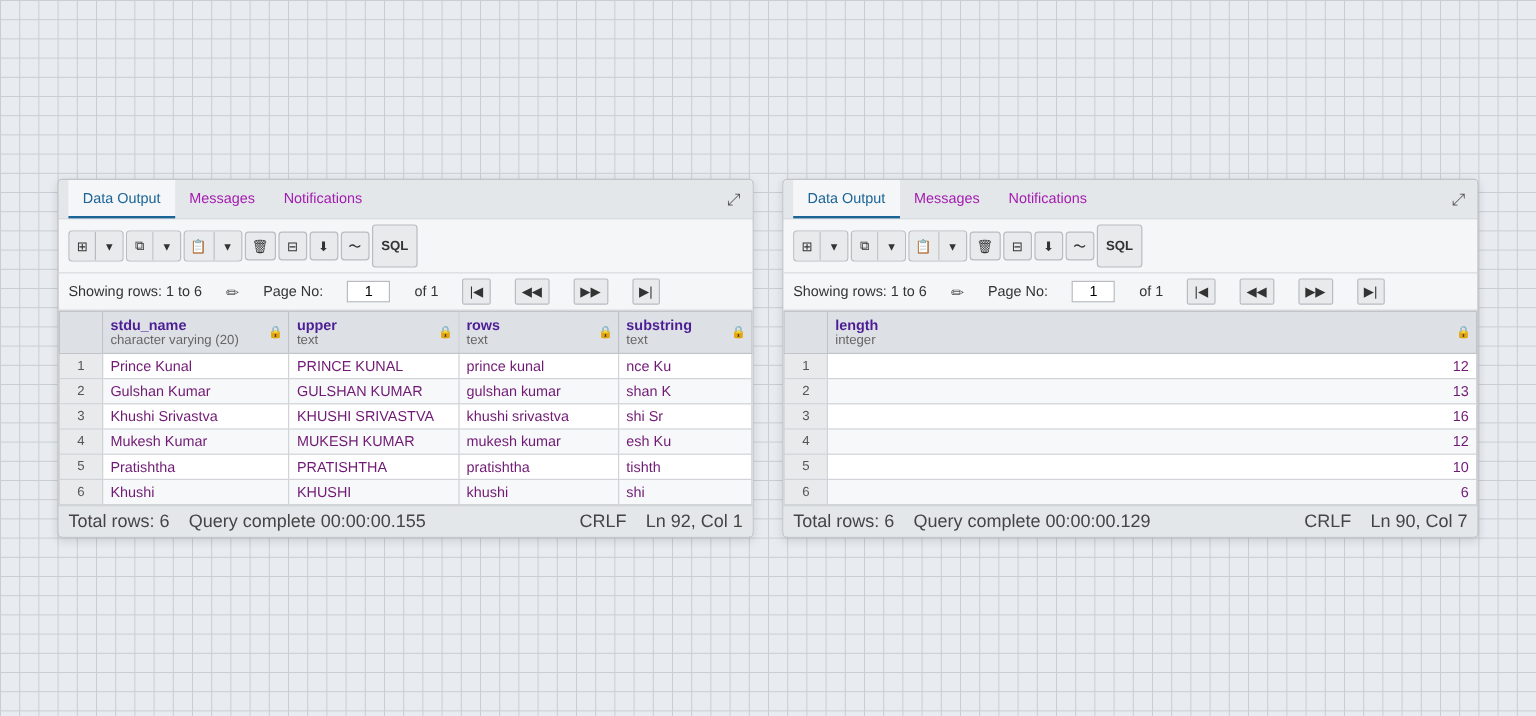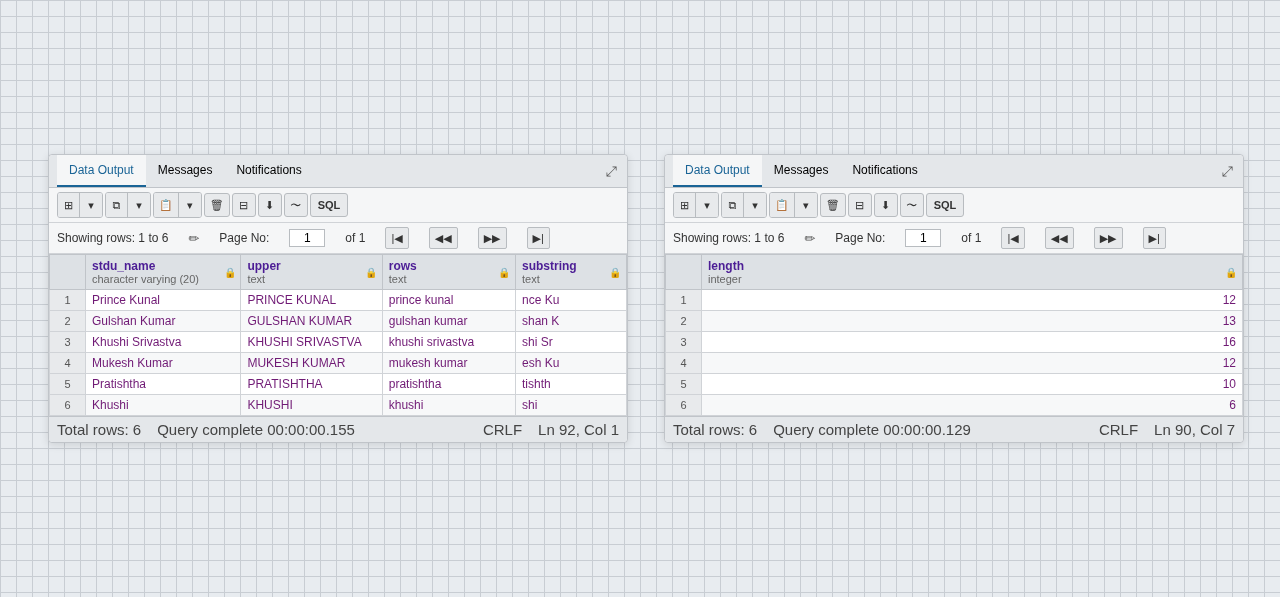--- a/index.html
+++ b/index.html
@@ -20,37 +20,36 @@
     }
 
     .panel {
       background: #f5f6f7;
       border: 1px solid #c0c4c9;
       border-radius: 4px;
       box-shadow: 0 2px 8px rgba(0,0,0,0.12);
       display: flex;
       flex-direction: column;
       min-width: 580px;
-      margin-left: 12px;
     }
 
     .panel-tabs {
       display: flex;
       align-items: center;
       background: #e4e7ea;
       border-bottom: 1px solid #c0c4c9;
       padding: 0 8px;
       padding-right: 4px;
       border-radius: 4px 4px 0 0;
     }
 
     .tab {
       padding: 8px 12px;
       font-size: 12px;
-      color: #000000;
+      color: #a21caf;
       cursor: pointer;
       border-bottom: 2px solid transparent;
       white-space: nowrap;
     }
 
     .tab.active {
       color: #1a6496;
       border-bottom: 2px solid #1a6496;
       background: #f5f6f7;
     }
@@ -116,21 +115,21 @@
 
     .sql-btn {
       background: #e8eaec;
       border: 1px solid #b8bcc0;
       border-radius: 3px;
       padding: 1px 7px;
       font-size: 11px;
       font-weight: bold;
       color: #333;
       cursor: pointer;
-      height: 24px;
+      height: 36px;
     }
 
     .page-info {
       display: flex;
       align-items: center;
       padding: 4px 8px;
       gap: 20px;
       border-bottom: 1px solid #d0d3d7;
       background: #f5f6f7;
       font-size: 12px;

